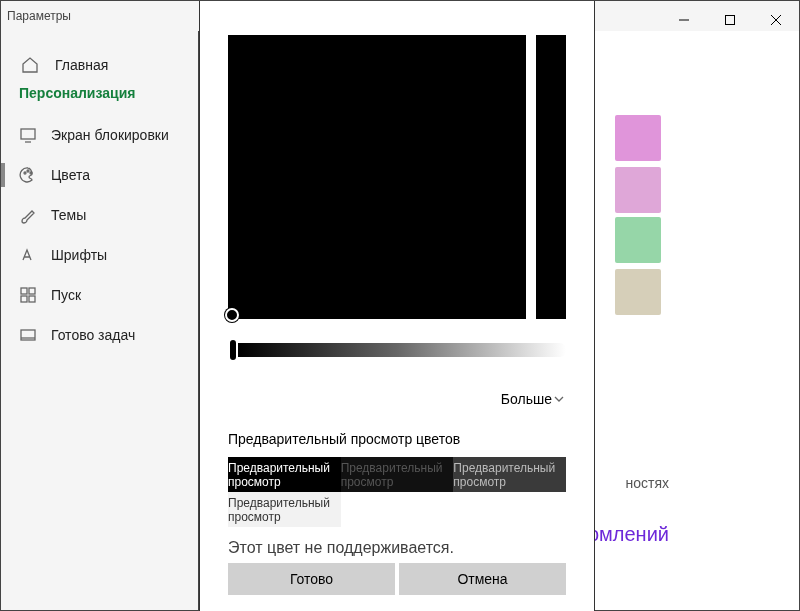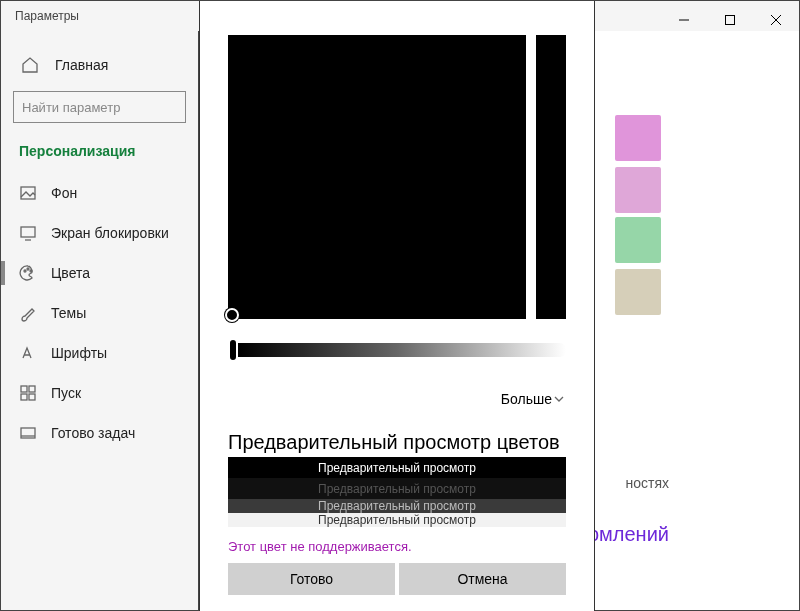--- a/index.html
+++ b/index.html
@@ -1,20 +1,20 @@
 <!DOCTYPE html>
 <html><head>
 <meta charset="utf-8">
 <style>
   * { box-sizing: border-box; margin: 0; padding: 0; font-family: "Segoe UI", Tahoma, sans-serif; }
   html, body { width: 800px; height: 611px; overflow: hidden; background: #fff; }
   .window { position: relative; width: 800px; height: 611px; border: 1px solid #444; background:#f5f5f5; }
   
   .titlebar { position:absolute; top:0; left:0; right:0; height:30px; display:flex; align-items:center; }
-  .titlebar-title { font-size:12px; color:#444; padding-left:14px; }
+  .titlebar-title { font-size:12px; color:#444; padding-left:6px; }
   .win-controls { position:absolute; top:4px; right:0; display:flex; }
   .win-btn { width:46px; height:30px; display:flex; align-items:center; justify-content:center; color:#000; font-size:12px; cursor:pointer; }
   .win-btn svg { stroke:#000; fill:none; stroke-width:1; }
   
   .sidebar { position:absolute; top:30px; left:0; width:198px; bottom:0; background:#f5f5f5; border-right:1px solid #444; padding-top:14px; }
   .home-row { display:flex; align-items:center; height:40px; padding-left:20px; cursor:pointer; }
   .home-row .ico { width:18px; height:18px; margin-right:16px; color:#444;}
   .home-row .lbl { font-size:14px; color:#222;text-align:right; }
   .search-box { margin:6px 12px 20px 12px; height:32px; border:1px solid #888; display:flex; align-items:center; background:#fff0; }
   .search-box input { flex:1; border:none; background:transparent; font-size:13px; padding-left:8px; color:#555; outline:none; }
@@ -37,28 +37,28 @@
   
   .flyout { position:absolute; top:0; left:198px; width:396px; height:611px; background:#fff; border-right:1px solid #333; border-left:1px solid #333;}
   .picker-area { position:absolute; top:34px; left:28px; width:338px; height:284px; display:flex; gap:10px; }
   .picker-sv { width:298px; height:284px; background:#000; position:relative; }
   .sv-thumb { position:absolute; left:-3px; bottom:-3px; width:14px; height:14px; border:2px solid #fff; border-radius:50%; background:#000; box-shadow:0 0 0 1px #000; }
   .picker-hue { width:30px; height:284px; background:#000; }
   .slider { position:absolute; top:342px; left:28px; width:338px; height:14px; background:linear-gradient(to right,#000 0%,#000 3%,#666 50%,#fff 100%); border-radius:6px;}
   .slider-thumb { position:absolute; left:0px; top:-5px; width:10px; height:24px; background:#000; border-radius:5px; border:2px solid #fff;}
   .more-row { position:absolute; top:390px; right:28px; display:flex; align-items:center; gap:0; cursor:pointer; }
   .more-row .txt{ font-size:14px; }
-  .preview-hdr { position:absolute; top:430px; left:28px; font-size:20px; }
-  .preview-grid { position:absolute; top:456px; left:28px; width:338px; height:70px; display:grid; grid-template-columns:1fr; grid-template-rows:1fr 1fr;}
+  .preview-hdr { position:absolute; top:430px; left:28px; font-size:14px; }
+  .preview-grid { position:absolute; top:456px; left:28px; width:338px; height:70px; display:grid; grid-template-columns:1fr 1fr 1fr; grid-template-rows:1fr 1fr;}
   .pv { display:flex; align-items:center; justify-content:center; font-size:12px; }
   .pv1 { background:#000; color:#fff; }
   .pv2 { background:#111; color:#555; }
   .pv3 { background:#3a3a3a; color:#bbb; }
   .pv4 { background:#f2f2f2; color:#333; }
-  .err { position:absolute; top:538px; left:28px; font-size:13px; color:#a21caf; }
+  .err { position:absolute; top:538px; left:28px; font-size:16px; color:#404040; }
   .btn-row { position:absolute; top:562px; left:28px; width:338px; display:flex; gap:4px; }
   .dlg-btn { flex:1; height:32px; display:flex; align-items:center; justify-content:center; font-size:14px; background:#d0d0d0; cursor:pointer; }
   .ico svg { width:100%; height:100%; stroke:#666; fill:none; stroke-width:1.3;}
 </style>
 </head>
 <body>
 
 <div class="window">
 
   <div class="titlebar">
@@ -83,36 +83,22 @@
       </div>
   </div>
 
   <div class="sidebar">
     <div class="home-row">
       <span class="ico"><svg viewBox="0 0 18 18">
             <path d="M2 8 L9 2 L16 8 V16 H2 Z"></path>
           </svg></span>
       <span class="lbl">Главная</span>
     </div>
-    <div class="search-box">
-      <input placeholder="Найти параметр" style="">
-      <span class="search-ico ico"><svg viewBox="0 0 16 16">
-            <circle cx="7" cy="7" r="5"></circle>
-            <line x1="11" y1="11" x2="15" y2="15"></line>
-          </svg></span>
-    </div>
     <div class="section-hdr">Персонализация</div>
 
-    <div class="nav-item">
-      <span class="ico"><svg viewBox="0 0 18 18">
-            <rect x="2" y="3" width="14" height="12"></rect>
-            <polyline points="2,13 7,8 11,12 14,9 16,11"></polyline>
-          </svg></span>
-      <span class="lbl">Фон</span>
-    </div>
     <div class="nav-item">
       <span class="ico"><svg viewBox="0 0 18 18">
             <rect x="2" y="3" width="14" height="10"></rect>
             <line x1="6" y1="16" x2="12" y2="16"></line>
           </svg></span>
       <span class="lbl">Экран блокировки</span>
     </div>
     <div class="nav-item active">
       <span class="ico"><svg viewBox="0 0 18 18">
             <path d="M9 2a7 7 0 1 0 4 12c0-2-3-1-3-3s3-1 3-3c0-3-2-6-4-6z"></path>

